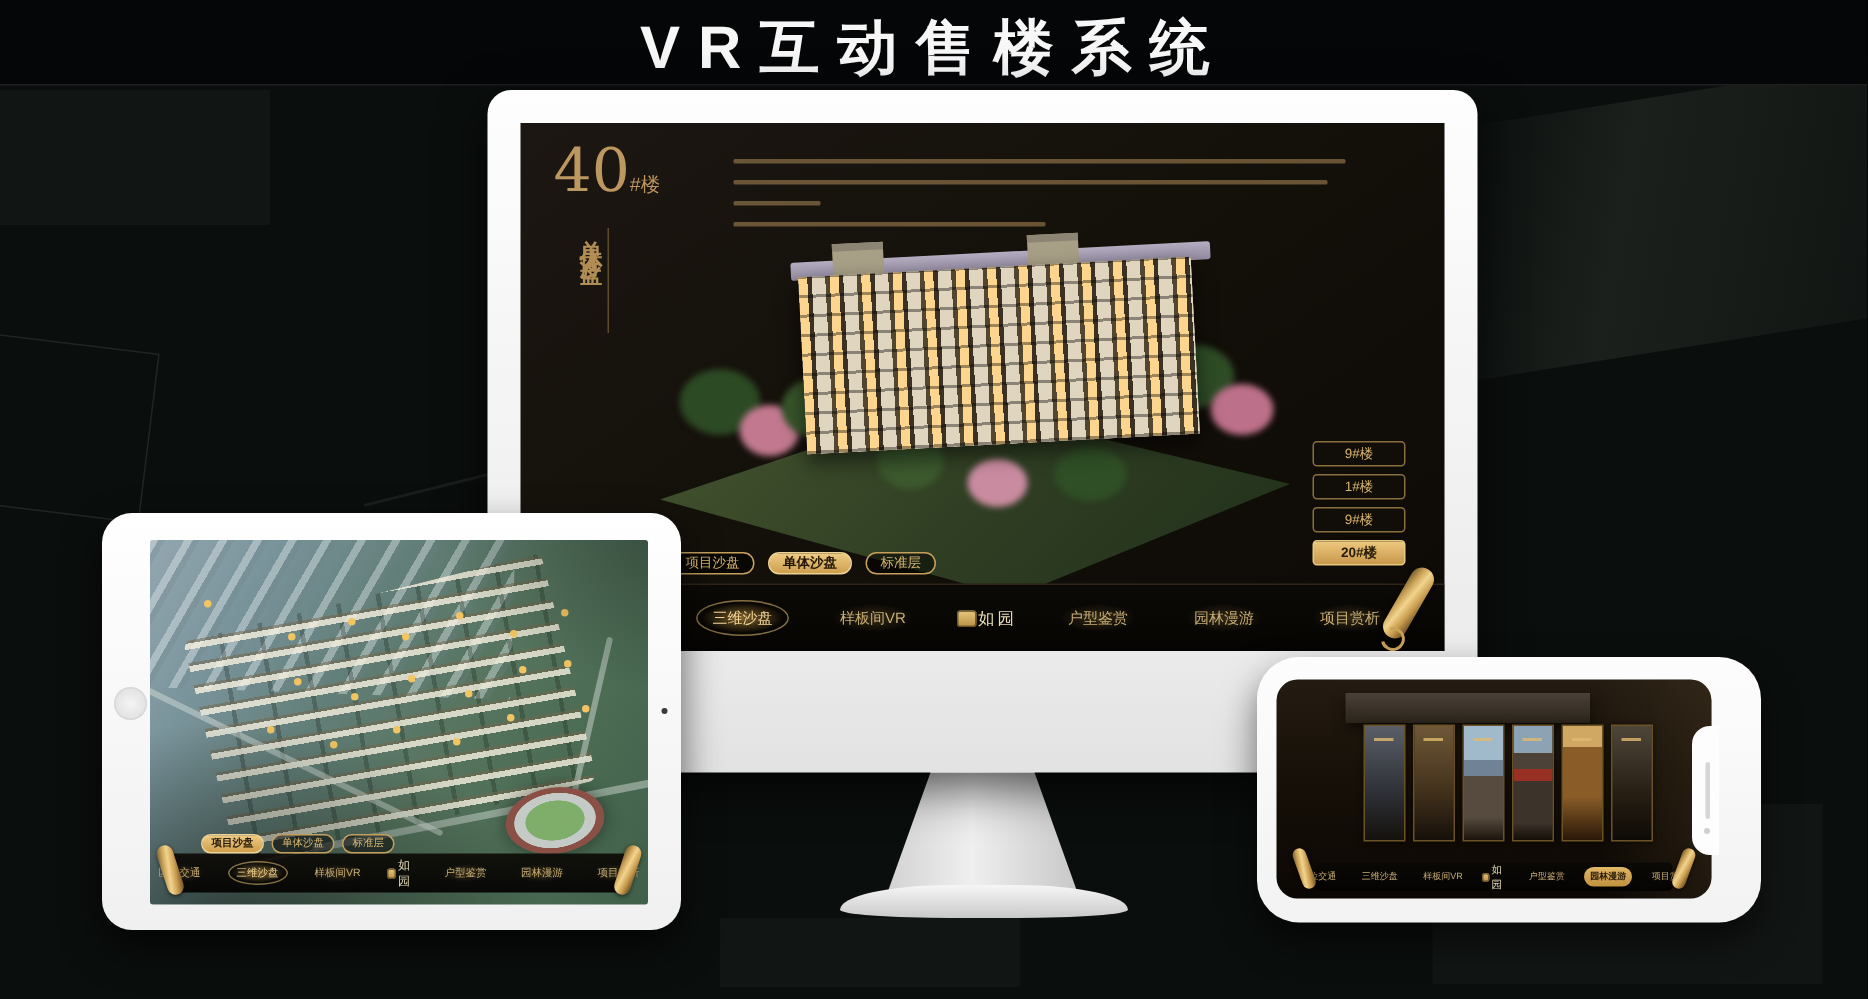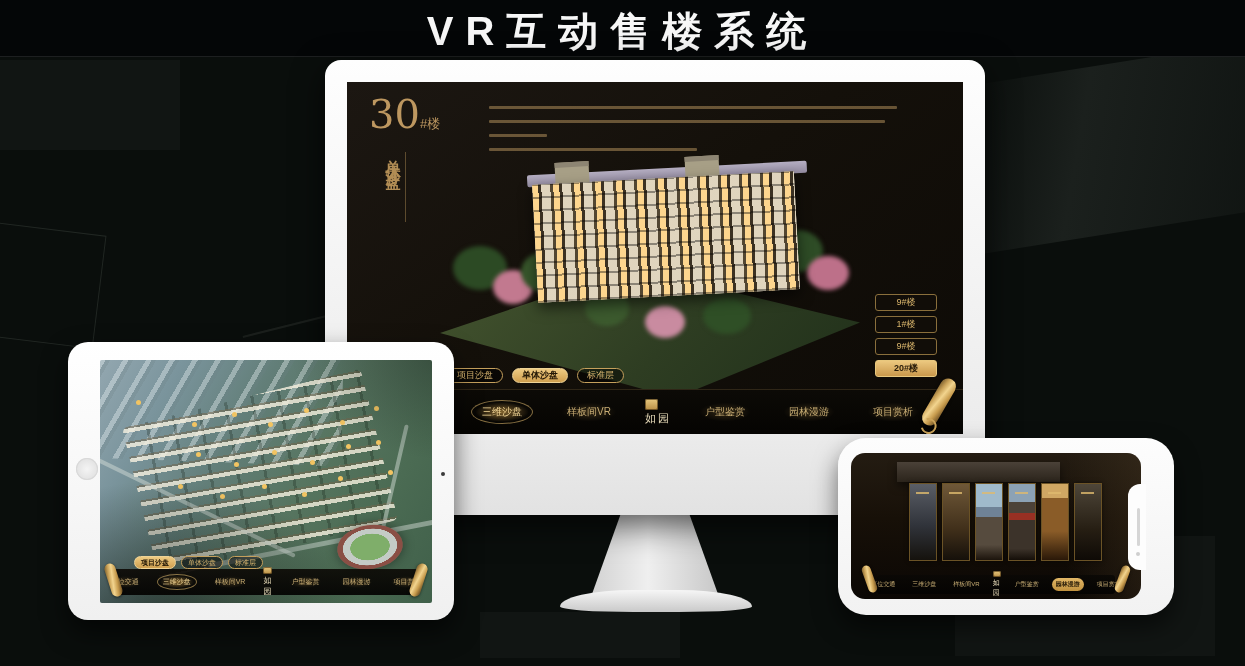--- a/index.html
+++ b/index.html
@@ -69,21 +69,21 @@
     color:#d9b670;background:rgba(0,0,0,.5);cursor:pointer;}
   .tab-pill.active{background:linear-gradient(#eecb82,#cf9f4f);color:#241806;border-color:#eed396;font-weight:bold;}
 
   .m-nav{position:absolute;left:0;bottom:0;width:100%;height:44px;
     background:linear-gradient(#0c0a06,#050402);border-top:1px solid rgba(201,160,99,.22);
     display:flex;align-items:center;justify-content:center;gap:24px;z-index:3;}
   .nav-item{position:relative;font-size:10px;color:#c8ad74;padding:4px 10px;cursor:pointer;
     background:radial-gradient(closest-side,rgba(95,75,38,.5),rgba(0,0,0,0) 85%);white-space:nowrap;}
   .nav-item.active{color:#f2d696;background:radial-gradient(closest-side,rgba(170,130,60,.75),rgba(0,0,0,0) 90%);
     border:1px solid rgba(235,195,115,.55);border-radius:50%;}
-  .brand{display:flex;flex-direction:column;align-items:flex-start;gap:1px;cursor:pointer;}
+  .brand{display:flex;flex-direction:row;align-items:center;gap:1px;cursor:pointer;}
   .seal{width:13px;height:11px;background:linear-gradient(#e8c87e,#b98f46);border-radius:2px;
     box-shadow:inset 0 0 0 1px rgba(60,40,10,.6);}
   .brand-name{font-size:11px;color:#e8dcba;font-family:"DejaVu Serif",serif;letter-spacing:2px;}
 
   .scroll{position:absolute;background:linear-gradient(100deg,#6e5326 0%,#caa258 25%,#f2d48e 45%,#c89c4e 70%,#5f431c 100%);
     border-radius:999px;box-shadow:0 1px 3px rgba(0,0,0,.6);cursor:pointer;}
   .m-scroll{right:16px;bottom:6px;width:16px;height:52px;transform:rotate(30deg);z-index:5;}
   .m-scroll::after{content:"";position:absolute;left:3px;bottom:-8px;width:12px;height:12px;
     border:2px solid #caa258;border-radius:50%;border-left-color:transparent;}
 
@@ -176,21 +176,21 @@
   <div class="bg-soft" style="right:30px;bottom:10px;width:260px;height:120px;"></div>
   <div class="bg-soft" style="left:480px;bottom:8px;width:200px;height:46px;"></div>
 
   <div class="monitor-frame"></div>
   <div class="stand-neck"></div>
   <div class="stand-base"></div>
 
   <div class="monitor-screen">
 
     <div class="m-heading">
-      <span class="m-h-num">30</span><span class="m-h-suf">#楼</span>
+      <span class="m-h-num">40</span><span class="m-h-suf">#楼</span>
     </div>
     <div class="m-h-sub">单体沙盘</div>
     <div class="m-h-rule"></div>
 
     <div class="dlines">
       <div class="dline" style="width:408px;"></div>
       <div class="dline" style="width:396px;"></div>
       <div class="dline" style="width:58px;"></div>
       <div class="dline" style="width:208px;"></div>
     </div>

